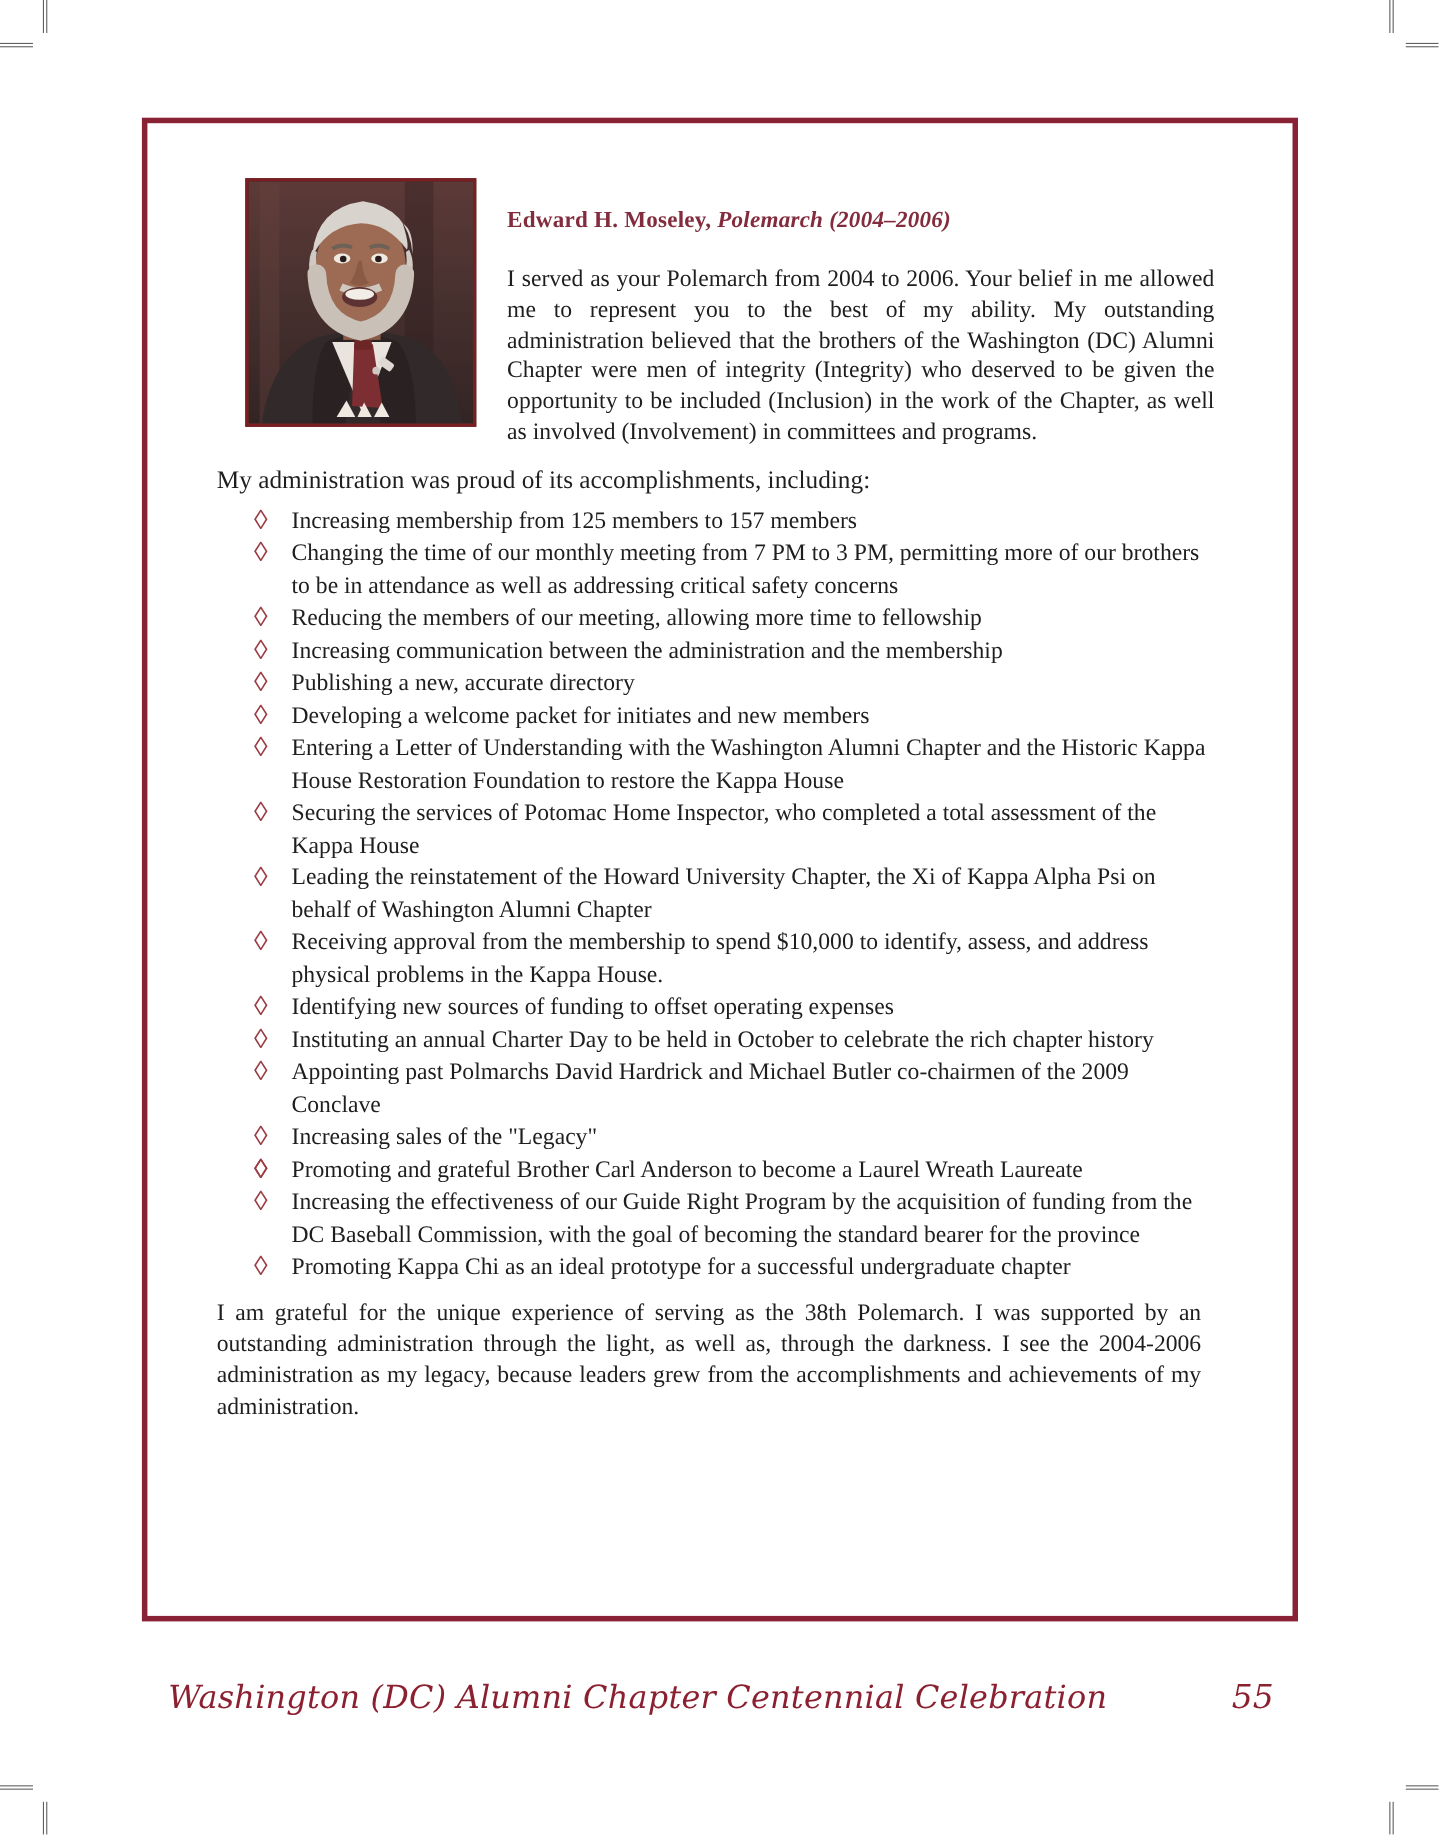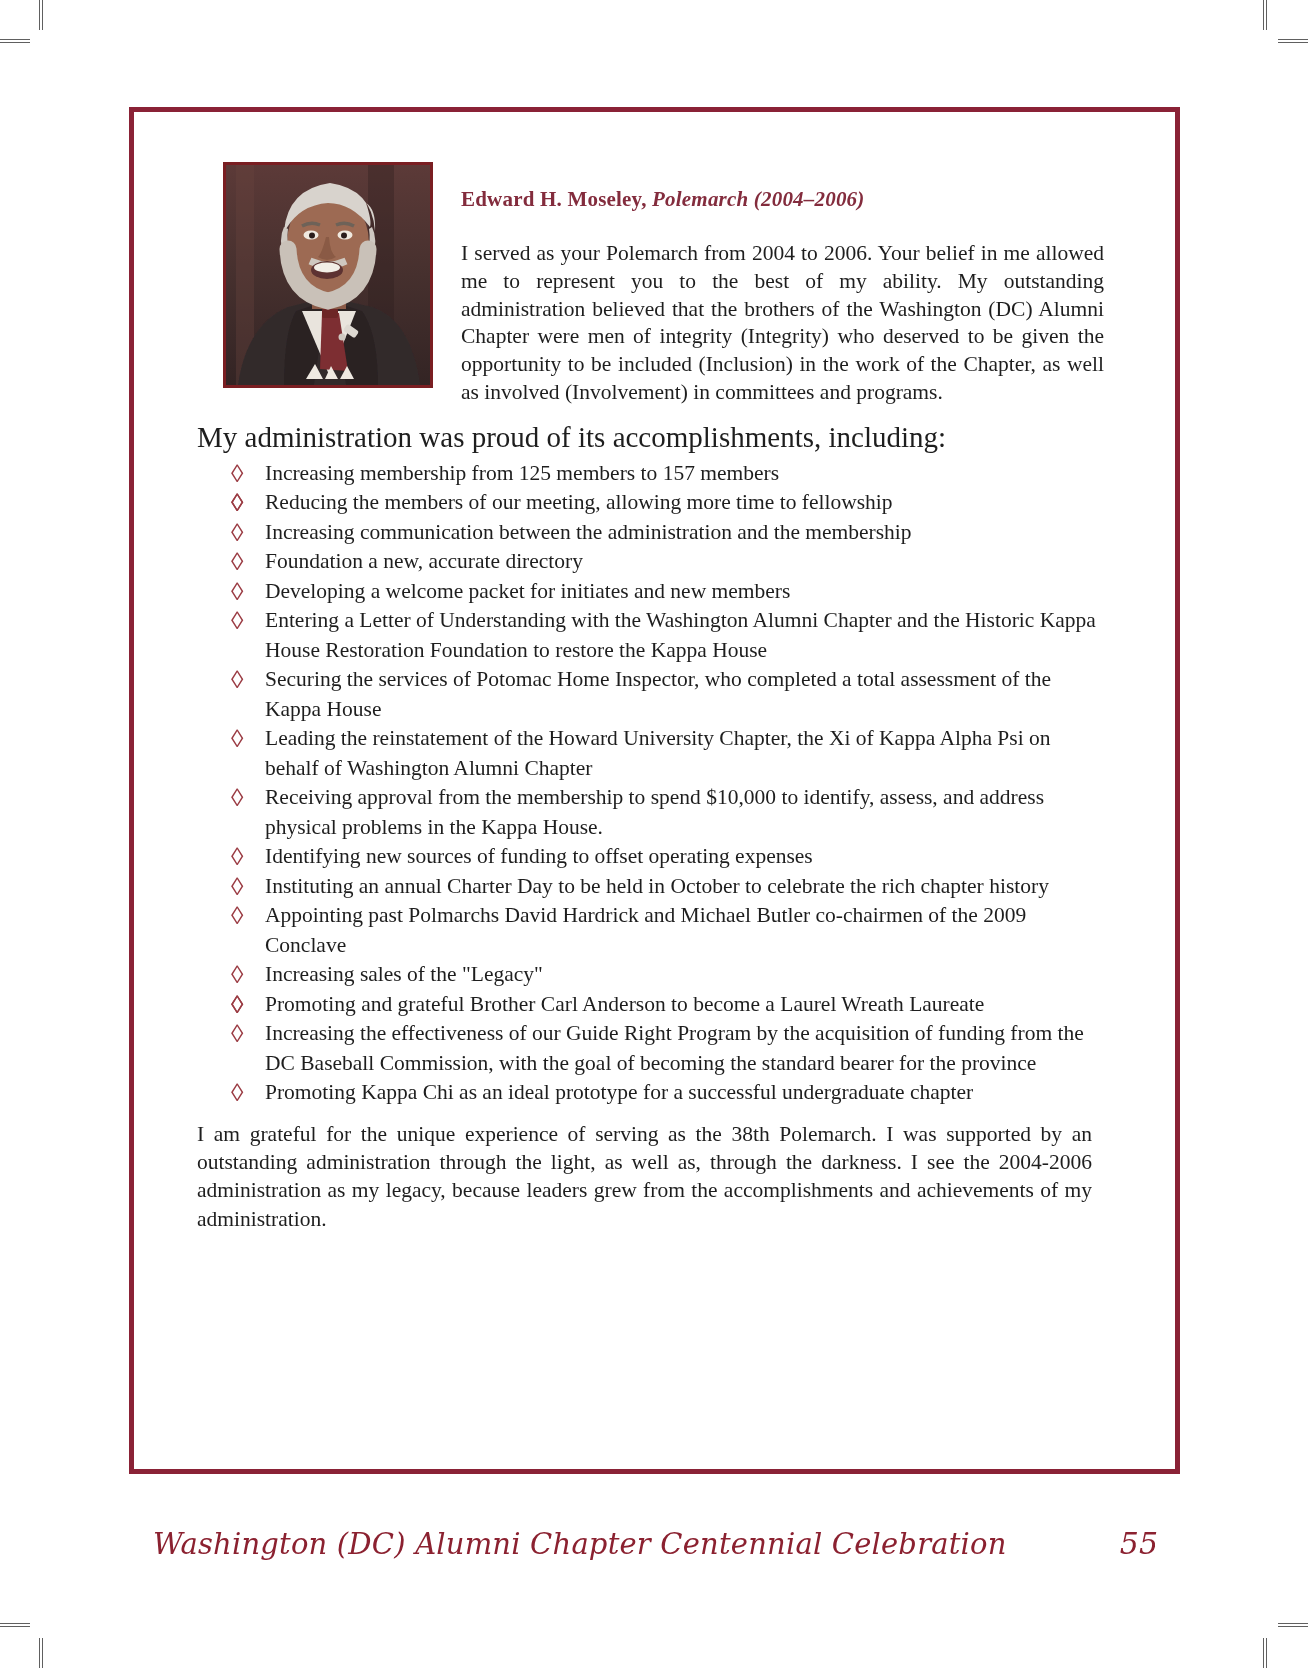--- a/index.html
+++ b/index.html
@@ -23,21 +23,21 @@
          margin:50px 28px 14px 26px;background:#40302e;overflow:hidden;}
   .photo svg{display:block;width:100%;height:100%;}
 
   
   h1{margin:72px 0 0 0;font-size:21px;line-height:30px;font-weight:bold;
      color:var(--heading,#832c3d);letter-spacing:.2px;}
   h1 .title{font-style:italic;}
 
   
   p.body{margin:26px 0 0 0;font-size:21.5px;line-height:27.8px;text-align:justify;}
-  p.list-intro{margin:16px 0 0 0;font-size:29px;line-height:28px;text-align:left;}
+  p.list-intro{margin:16px 0 0 0;font-size:23px;line-height:28px;text-align:left;}
   p.closing{margin:12px 12px 0 0;font-size:21.5px;line-height:28.3px;text-align:justify;}
 
   ul.accomplishments{list-style:none;margin:8px 0 0 0;padding:0;}
   ul.accomplishments li{position:relative;padding-left:68px;font-size:21.5px;
         line-height:29.5px;text-align:left;}
   ul.accomplishments .bullet{position:absolute;left:34px;top:0;
         color:var(--bullet,#9b3c44);font-size:25px;line-height:29.5px;}
 
   
   .footer{position:absolute;left:153px;top:1526px;width:1005px;display:flex;
@@ -123,24 +123,24 @@
     </div>
 
     <h1><span>Edward H. Moseley,</span> <span class="title">Polemarch (2004–2006)</span></h1>
 
     <p class="body">I served as your Polemarch from 2004 to 2006. Your belief in me allowed me to represent you to the best of my ability. My outstanding administration believed that the brothers of the Washington (DC) Alumni Chapter were men of integrity (Integrity) who deserved to be given the opportunity to be included (Inclusion) in the work of the Chapter, as well as involved (Involvement) in committees and programs.</p>
 
     <p class="list-intro">My administration was proud of its accomplishments, including:</p>
 
     <ul class="accomplishments">
         <li><span class="bullet">◊</span><span>Increasing membership from 125 members to 157 members</span></li>
-        <li><span class="bullet">◊</span></li>
+        <li><span class="bullet">◊</span><span>Changing the time of our monthly meeting from 7 PM to 3 PM, permitting more of our brothers to be in attendance as well as addressing critical safety concerns</span></li>
         <li><span class="bullet">◊</span><span>Reducing the members of our meeting, allowing more time to fellowship</span></li>
         <li><span class="bullet">◊</span><span>Increasing communication between the administration and the membership</span></li>
-        <li><span class="bullet">◊</span><span>Foundation a new, accurate directory</span></li>
+        <li><span class="bullet">◊</span><span>Publishing a new, accurate directory</span></li>
         <li><span class="bullet">◊</span><span>Developing a welcome packet for initiates and new members</span></li>
         <li><span class="bullet">◊</span><span>Entering a Letter of Understanding with the Washington Alumni Chapter and the Historic Kappa House Restoration Foundation to restore the Kappa House</span></li>
         <li><span class="bullet">◊</span><span>Securing the services of Potomac Home Inspector, who completed a total assessment of the Kappa House</span></li>
         <li><span class="bullet">◊</span><span>Leading the reinstatement of the Howard University Chapter, the Xi of Kappa Alpha Psi on behalf of Washington Alumni Chapter</span></li>
         <li><span class="bullet">◊</span><span>Receiving approval from the membership to spend $10,000 to identify, assess, and address physical problems in the Kappa House.</span></li>
         <li><span class="bullet">◊</span><span>Identifying new sources of funding to offset operating expenses</span></li>
         <li><span class="bullet">◊</span><span>Instituting an annual Charter Day to be held in October to celebrate the rich chapter history</span></li>
         <li><span class="bullet">◊</span><span>Appointing past Polmarchs David Hardrick and Michael Butler co-chairmen of the 2009 Conclave</span></li>
         <li><span class="bullet">◊</span><span>Increasing sales of the "Legacy"</span></li>
         <li><span class="bullet">◊</span></li>

